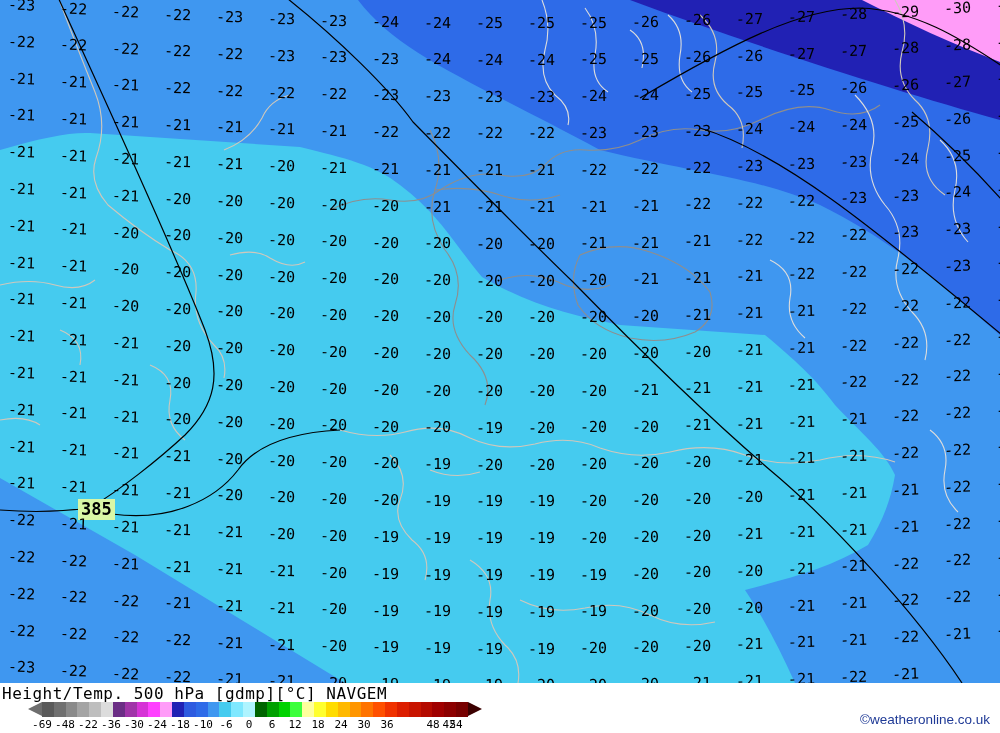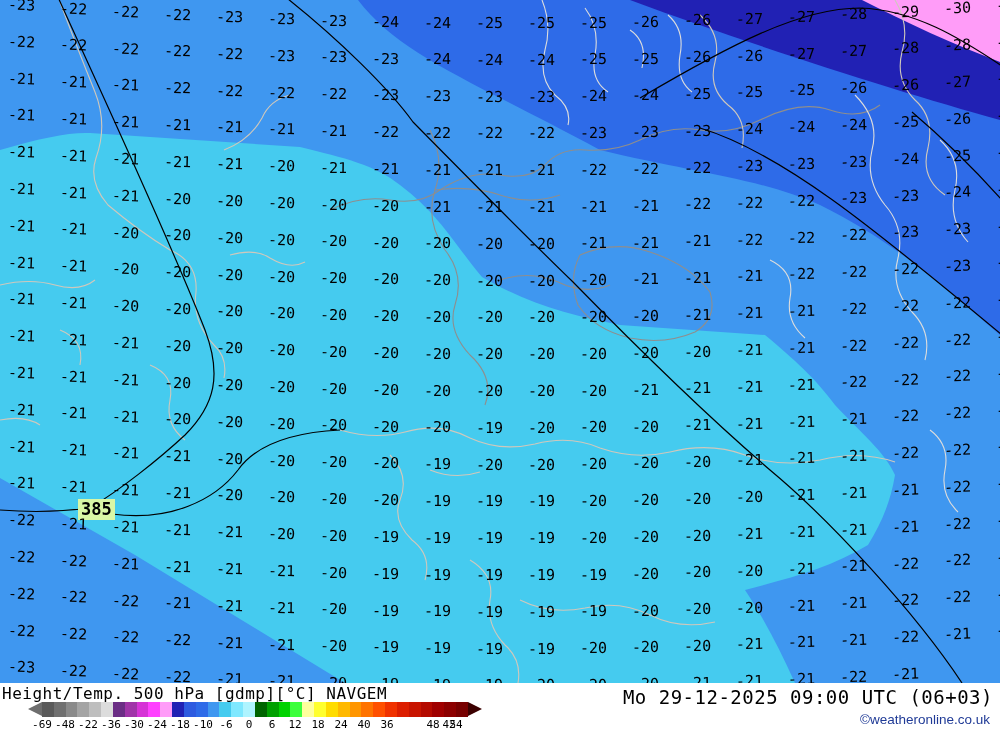--- a/index.html
+++ b/index.html
@@ -478,21 +478,20 @@
         <span class="temp" style="left: 684px; top: 675.896px; transform: rotate(-0.85deg);">-21</span>
         <span class="temp" style="left: 736px; top: 674.28px; transform: rotate(-1.09deg);">-21</span>
         <span class="temp" style="left: 788px; top: 672.265px; transform: rotate(-1.32deg);">-21</span>
         <span class="temp" style="left: 840px; top: 669.85px; transform: rotate(-1.56deg);">-22</span>
         <span class="temp" style="left: 892px; top: 667.034px; transform: rotate(-1.8deg);">-21</span>
       </div>
   </div>
 
   <div id="footer">
     <div id="footer-title">Height/Temp. 500 hPa [gdmp][°C] NAVGEM</div>
-    <div id="footer-datetime">Mo 29-12-2025 09:00 UTC (06+03)</div>
     <div id="scale-arrow-left"></div>
     <div id="scalebar">
         <div class="seg" style="background: rgb(90, 90, 90);"></div>
         <div class="seg" style="background: rgb(112, 112, 112);"></div>
         <div class="seg" style="background: rgb(138, 138, 138);"></div>
         <div class="seg" style="background: rgb(164, 164, 164);"></div>
         <div class="seg" style="background: rgb(190, 190, 190);"></div>
         <div class="seg" style="background: rgb(220, 220, 220);"></div>
         <div class="seg" style="background: rgb(107, 46, 133);"></div>
         <div class="seg" style="background: rgb(160, 52, 168);"></div>
@@ -534,21 +533,21 @@
         <span class="tick" style="left: 121px;">-30</span>
         <span class="tick" style="left: 144px;">-24</span>
         <span class="tick" style="left: 167px;">-18</span>
         <span class="tick" style="left: 190px;">-10</span>
         <span class="tick" style="left: 213px;">-6</span>
         <span class="tick" style="left: 236px;">0</span>
         <span class="tick" style="left: 259px;">6</span>
         <span class="tick" style="left: 282px;">12</span>
         <span class="tick" style="left: 305px;">18</span>
         <span class="tick" style="left: 328px;">24</span>
-        <span class="tick" style="left: 351px;">40</span>
+        <span class="tick" style="left: 351px;">30</span>
         <span class="tick" style="left: 374px;">36</span>
         <span class="tick" style="left: 397px; margin-left: 39px;">42</span>
         <span class="tick" style="left: 420px;">48</span>
         <span class="tick" style="left: 443px;">54</span>
       </div>
     <div id="footer-copyright">©weatheronline.co.uk</div>
   </div>
 </div>
 
 </body></html>

